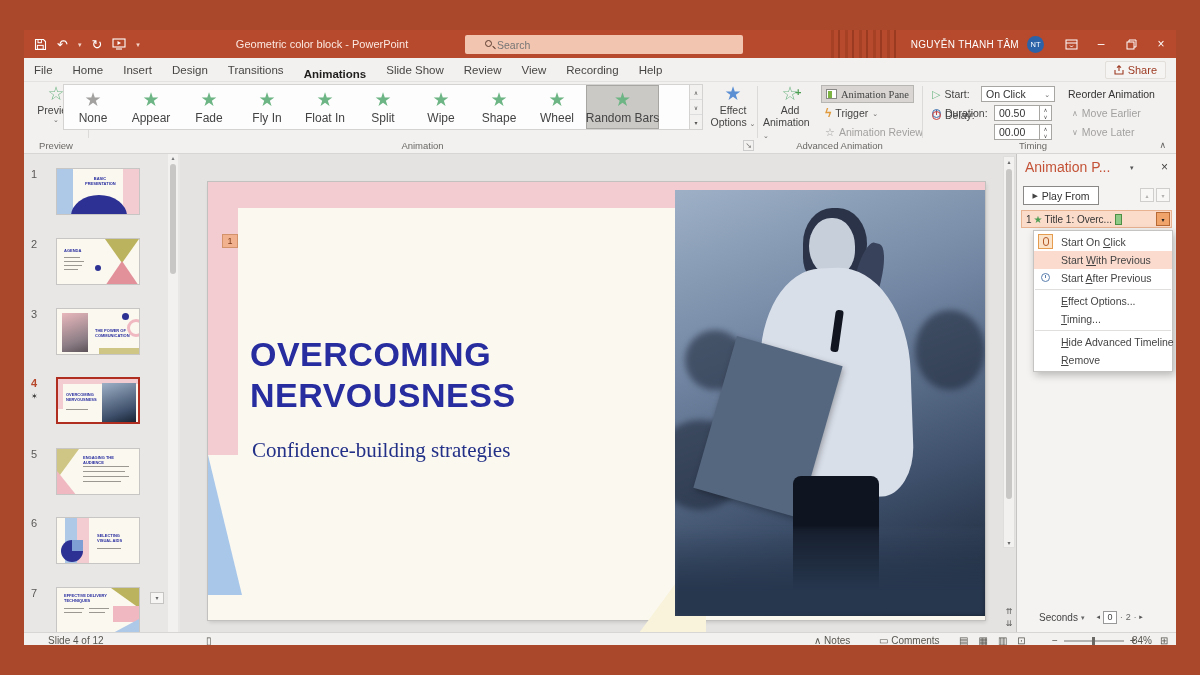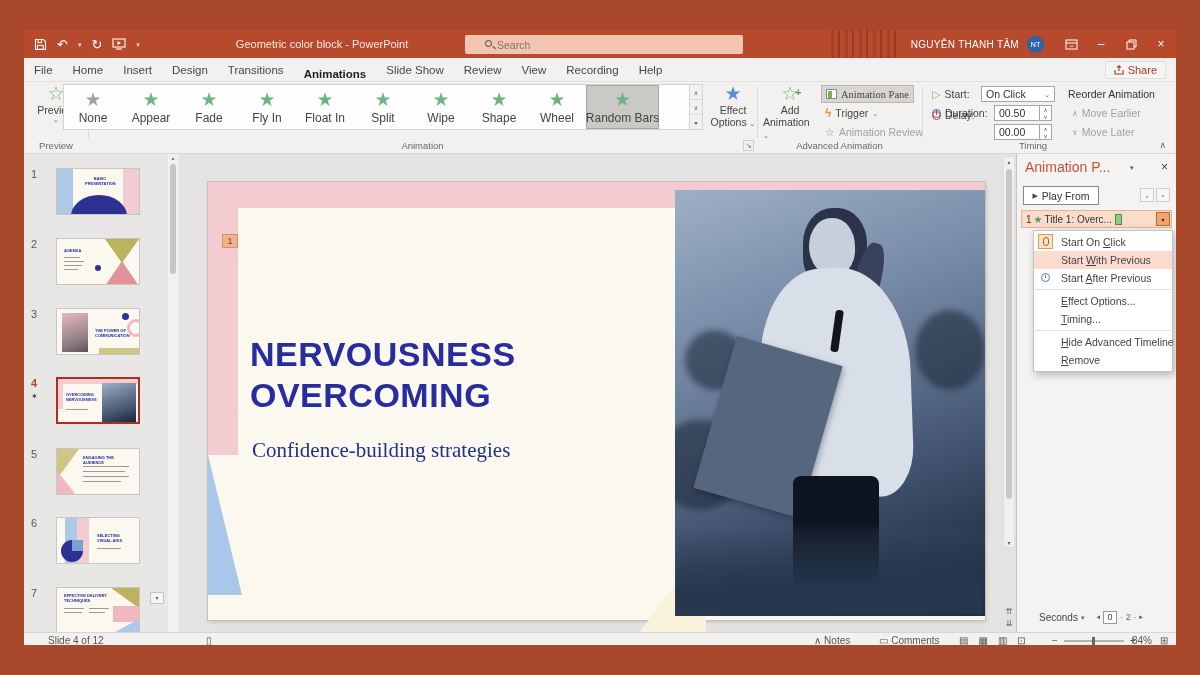--- a/index.html
+++ b/index.html
@@ -446,22 +446,22 @@
           <div class="ph-tail"></div>
           <div class="ph-face"></div>
           <div class="ph-jacket"></div>
           <div class="ph-folder"></div>
           <div class="ph-mic"></div>
           <div class="ph-pants"></div>
           <div class="ph-floor"></div>
         </div>
         <div class="badge">1</div>
         <div class="s-title">
+          <div>OVERCOMING</div>
           <div>NERVOUSNESS</div>
-          <div>OVERCOMING</div>
         </div>
         <div class="s-sub">Confidence-building strategies</div>
       </div>
       <div class="esb">
         <span class="arr" style="top:1px;">▴</span>
         <span class="ethumb"></span>
         <span class="arr" style="bottom:1px;">▾</span>
       </div>
       <div class="navbtns">
         <span>⇈</span>

